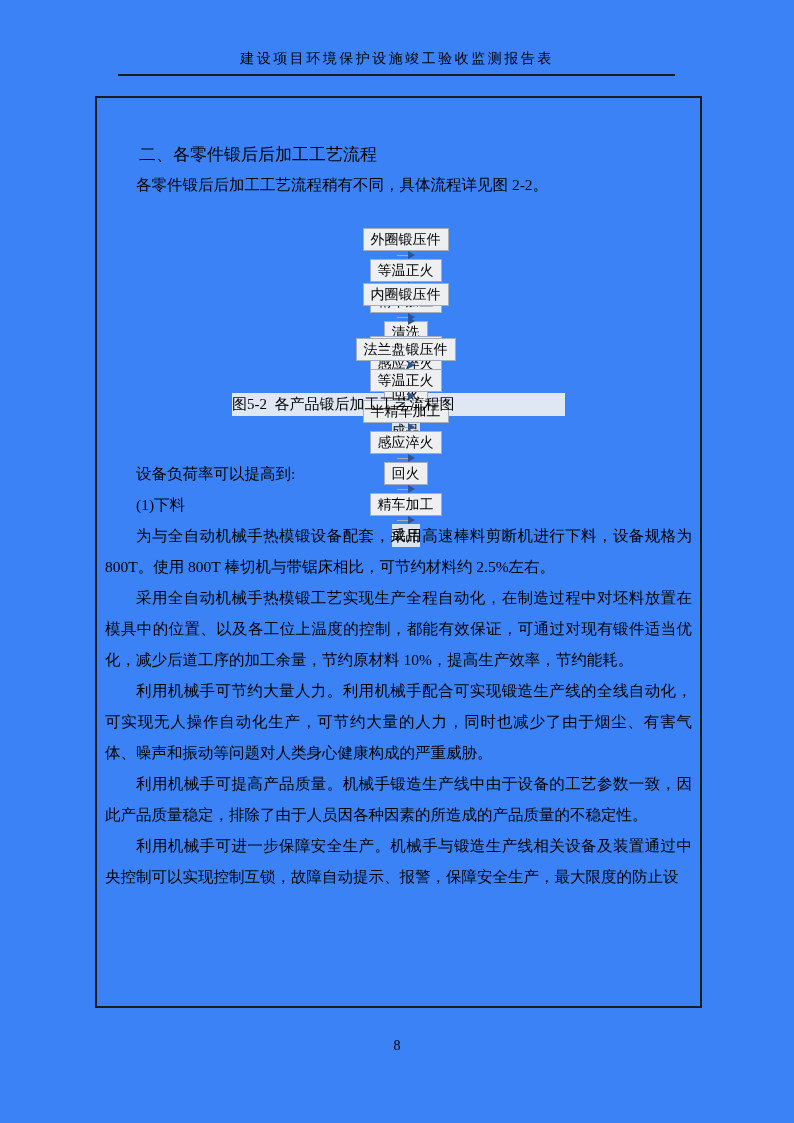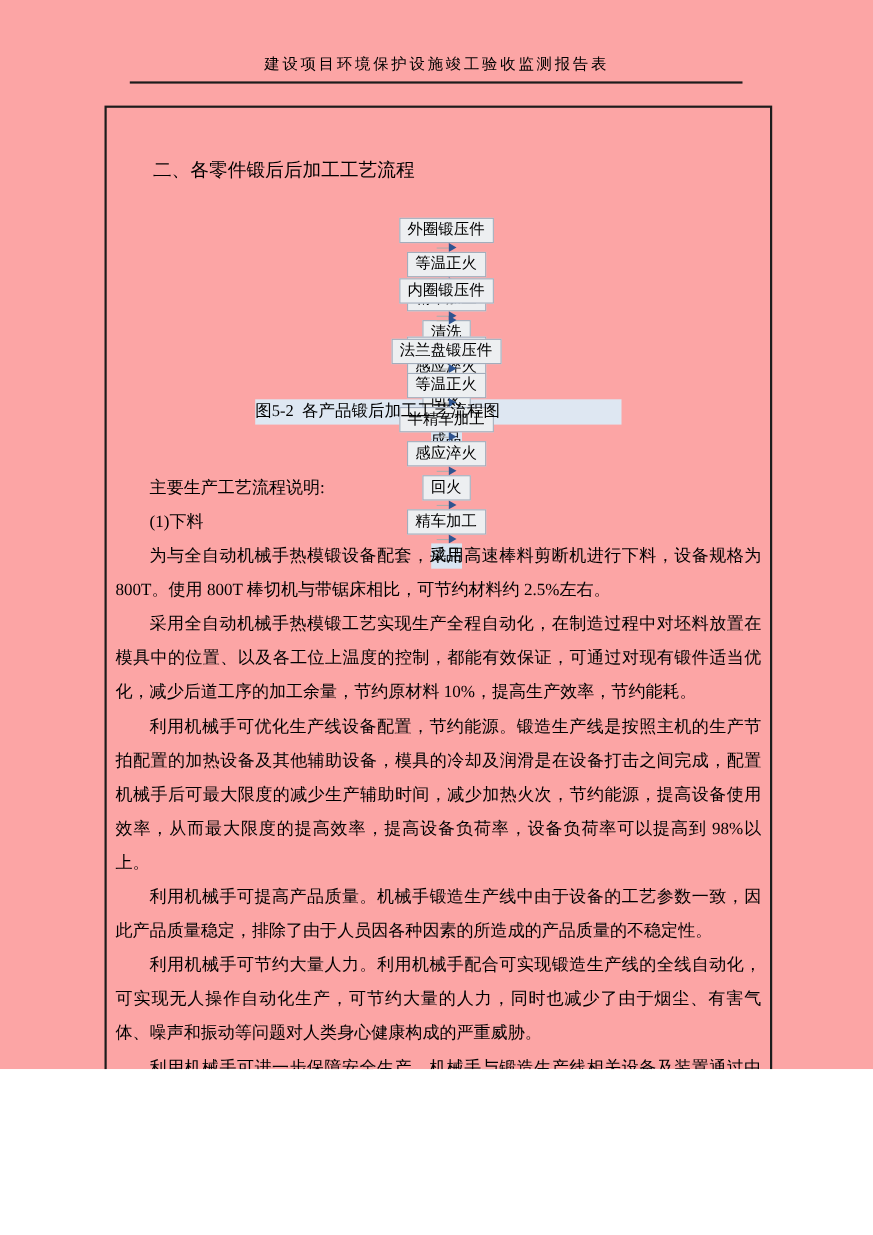--- a/index.html
+++ b/index.html
@@ -13,22 +13,22 @@
   }
   *{margin:0;padding:0;box-sizing:border-box;}
   html,body{background:#ffffff;}
   body{
     font-family:"Liberation Serif","DejaVu Serif",serif;
     color:#000;
   }
   .page{
     position:relative;
     width:794px;
-    height:972px;
-    background:#fca5a5;
+    height:1123px;
+    background:#3b82f6;
     overflow:hidden;
   }
   .header-title{
     position:absolute;
     top:50px;left:0;width:100%;
     text-align:center;
     font-size:14px;
     letter-spacing:2.5px;
   }
   .header-rule{
@@ -124,20 +124,21 @@
 <body>
 
 <div class="page">
 
   <div class="header-title">建设项目环境保护设施竣工验收监测报告表</div>
   <div class="header-rule"></div>
 
   <div class="content-box">
 
     <div class="section-title">二、各零件锻后后加工工艺流程</div>
+    <div class="intro">各零件锻后后加工工艺流程稍有不同，具体流程详见图 2-2。</div>
 
     <div class="flowchart">
 
       <div class="frow stretch">
         <span class="fbox">外圈锻压件</span>
         <span class="conn">
             <span class="cline"></span>
             <span class="chead"></span>
           </span>
         <span class="fbox">等温正火</span>
@@ -218,27 +219,26 @@
             <span class="chead"></span>
           </span>
         <span class="fbox endpoint">成品</span>
       </div>
 
     </div>
 
     <div class="caption">图5-2  各产品锻后加工工艺流程图</div>
 
     <div class="paragraphs">
-      <p class="para">主要生产工艺流程说明:</p>
+      <p class="para">设备负荷率可以提高到:</p>
       <p class="para">(1)下料</p>
       <p class="para">为与全自动机械手热模锻设备配套，采用高速棒料剪断机进行下料，设备规格为800T。使用 800T 棒切机与带锯床相比，可节约材料约 2.5%左右。</p>
       <p class="para">采用全自动机械手热模锻工艺实现生产全程自动化，在制造过程中对坯料放置在模具中的位置、以及各工位上温度的控制，都能有效保证，可通过对现有锻件适当优化，减少后道工序的加工余量，节约原材料 10%，提高生产效率，节约能耗。</p>
-      <p class="para">利用机械手可优化生产线设备配置，节约能源。锻造生产线是按照主机的生产节拍配置的加热设备及其他辅助设备，模具的冷却及润滑是在设备打击之间完成，配置机械手后可最大限度的减少生产辅助时间，减少加热火次，节约能源，提高设备使用效率，从而最大限度的提高效率，提高设备负荷率，设备负荷率可以提高到 98%以上。</p>
+      <p class="para">利用机械手可节约大量人力。利用机械手配合可实现锻造生产线的全线自动化，可实现无人操作自动化生产，可节约大量的人力，同时也减少了由于烟尘、有害气体、噪声和振动等问题对人类身心健康构成的严重威胁。</p>
       <p class="para">利用机械手可提高产品质量。机械手锻造生产线中由于设备的工艺参数一致，因此产品质量稳定，排除了由于人员因各种因素的所造成的产品质量的不稳定性。</p>
-      <p class="para">利用机械手可节约大量人力。利用机械手配合可实现锻造生产线的全线自动化，可实现无人操作自动化生产，可节约大量的人力，同时也减少了由于烟尘、有害气体、噪声和振动等问题对人类身心健康构成的严重威胁。</p>
       <p class="para">利用机械手可进一步保障安全生产。机械手与锻造生产线相关设备及装置通过中央控制可以实现控制互锁，故障自动提示、报警，保障安全生产，最大限度的防止设</p>
     </div>
 
   </div>
 
   <div class="page-number">8</div>
 
 </div>
 
 </body></html>

